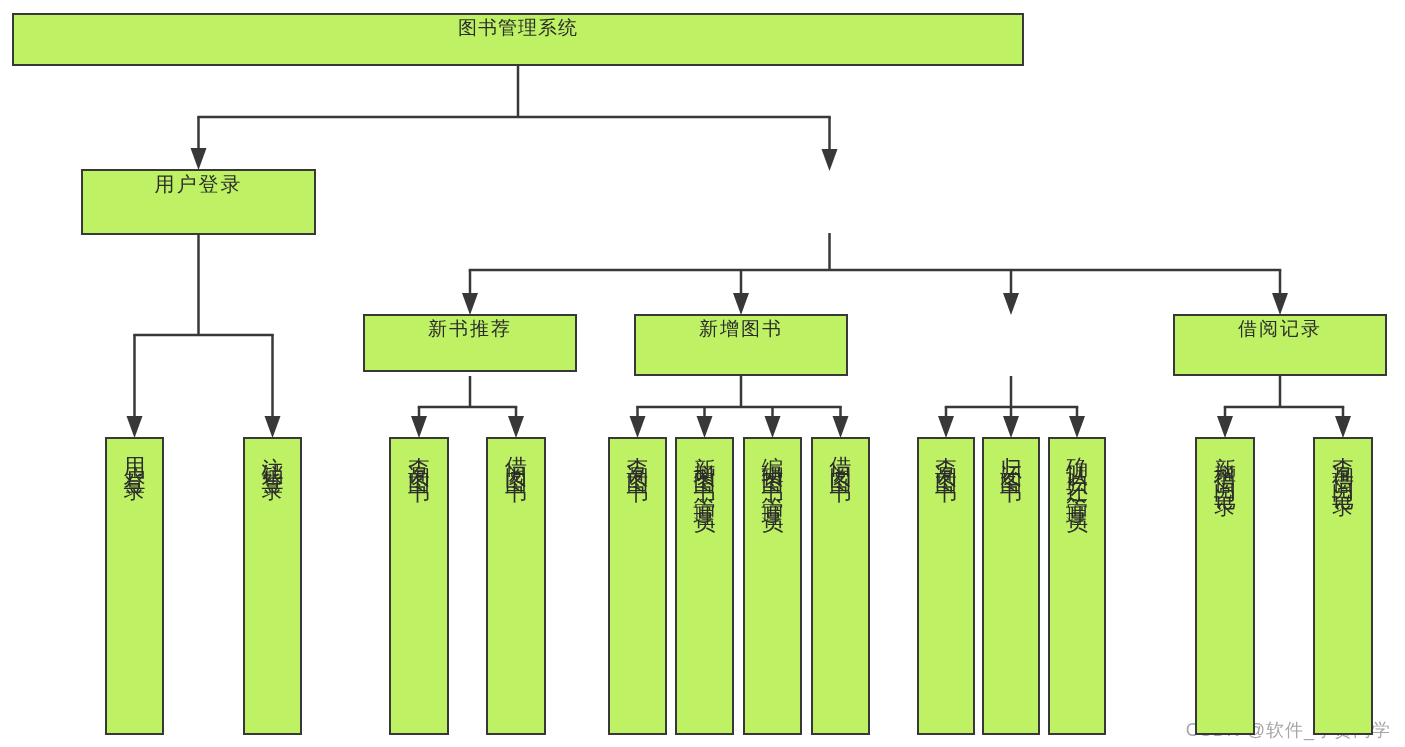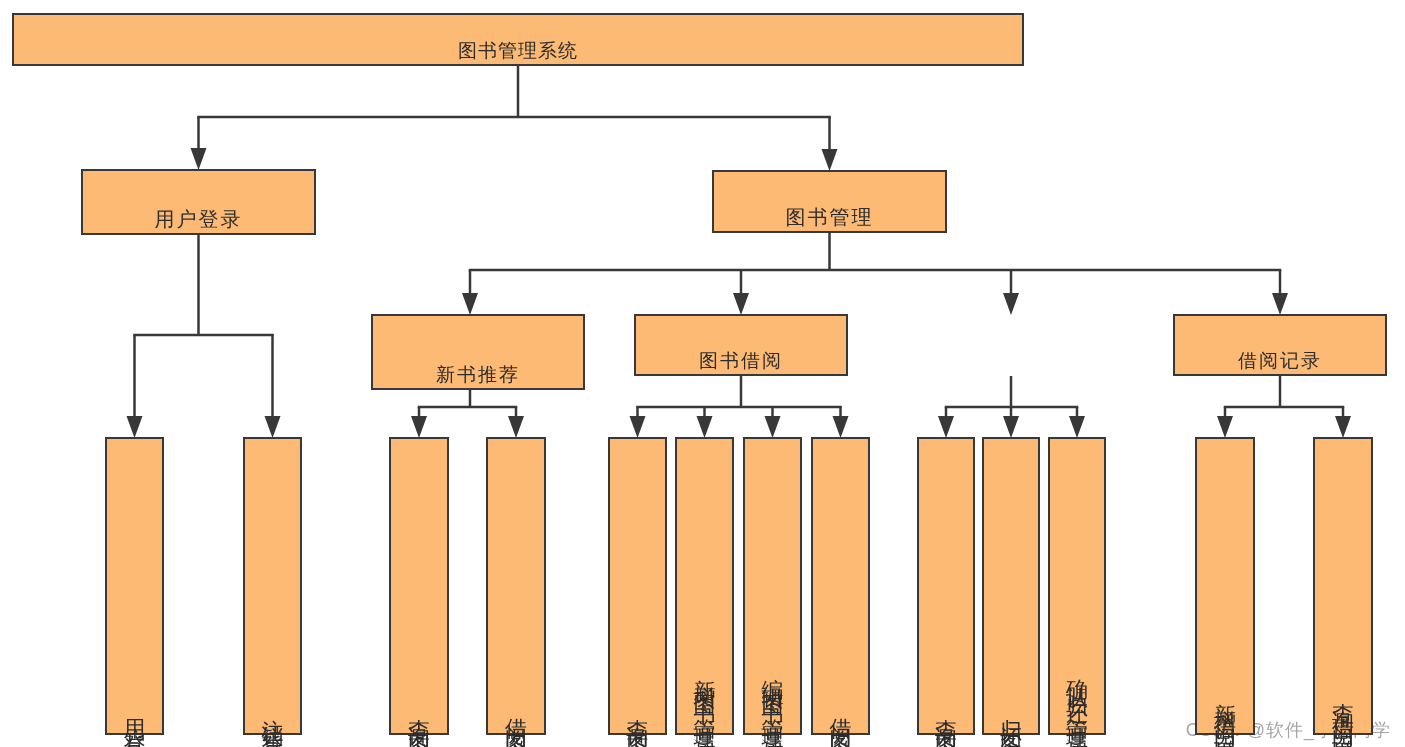--- a/index.html
+++ b/index.html
@@ -2,22 +2,22 @@
 <html><head>
 <meta charset="utf-8">
 <style>
   html,body{margin:0;padding:0;background:#fff;}
   #canvas{
     position:relative;width:1405px;height:747px;background:#fff;overflow:hidden;
     font-family:"Liberation Sans","DejaVu Sans",sans-serif;
   }
   #edges{position:absolute;left:0;top:0;width:100%;height:100%;}
   .node{
-    position:absolute;background:#fdba74;border:2.5px solid #383838;
-    box-sizing:border-box;display:flex;align-items:flex-end;justify-content:center;
+    position:absolute;background:#bef264;border:2.5px solid #383838;
+    box-sizing:border-box;display:flex;align-items:flex-start;justify-content:center;
     color:#2c2c2c;
   }
   .node span{white-space:nowrap;}
   .h1 span{font-size:19px;letter-spacing:1px;}
   .h2 span{font-size:20px;letter-spacing:2px;}
   .h3 span{font-size:19px;letter-spacing:2px;}
   .vertical span{
     writing-mode:vertical-rl;text-orientation:mixed;
     font-size:22px;letter-spacing:8px;white-space:nowrap;
   }
@@ -90,34 +90,31 @@
     </div>
     <div class="node h2" style="left: 81px; top: 169px; width: 235px; height: 66px;">
       <span>用户登录</span>
     </div>
     <div class="node vertical" style="left: 105px; top: 437px; width: 59px; height: 298px;">
       <span>用户登录</span>
     </div>
     <div class="node vertical" style="left: 243px; top: 437px; width: 59px; height: 298px;">
       <span>注销登录</span>
     </div>
-    <div class="node h2" style="left: 712px; top: 170px; width: 235px; height: 63px;">
-      <span>图书管理</span>
-    </div>
-    <div class="node h3" style="left: 363px; top: 314px; width: 214px; height: 76px; margin-left: 8px;">
+    <div class="node h3" style="left: 363px; top: 314px; width: 214px; height: 58px;">
       <span>新书推荐</span>
     </div>
     <div class="node vertical" style="left: 389px; top: 437px; width: 60px; height: 298px;">
       <span>查询图书</span>
     </div>
     <div class="node vertical" style="left: 486px; top: 437px; width: 60px; height: 298px;">
       <span>借阅图书</span>
     </div>
     <div class="node h3" style="left: 634px; top: 314px; width: 214px; height: 62px;">
-      <span>图书借阅</span>
+      <span>新增图书</span>
     </div>
     <div class="node vertical" style="left: 608px; top: 437px; width: 59px; height: 298px;">
       <span>查询图书</span>
     </div>
     <div class="node vertical" style="left: 675px; top: 437px; width: 59px; height: 298px;">
       <span>新增图书（管理员）</span>
     </div>
     <div class="node vertical" style="left: 743px; top: 437px; width: 59px; height: 298px;">
       <span>编辑图书（管理员）</span>
     </div>

